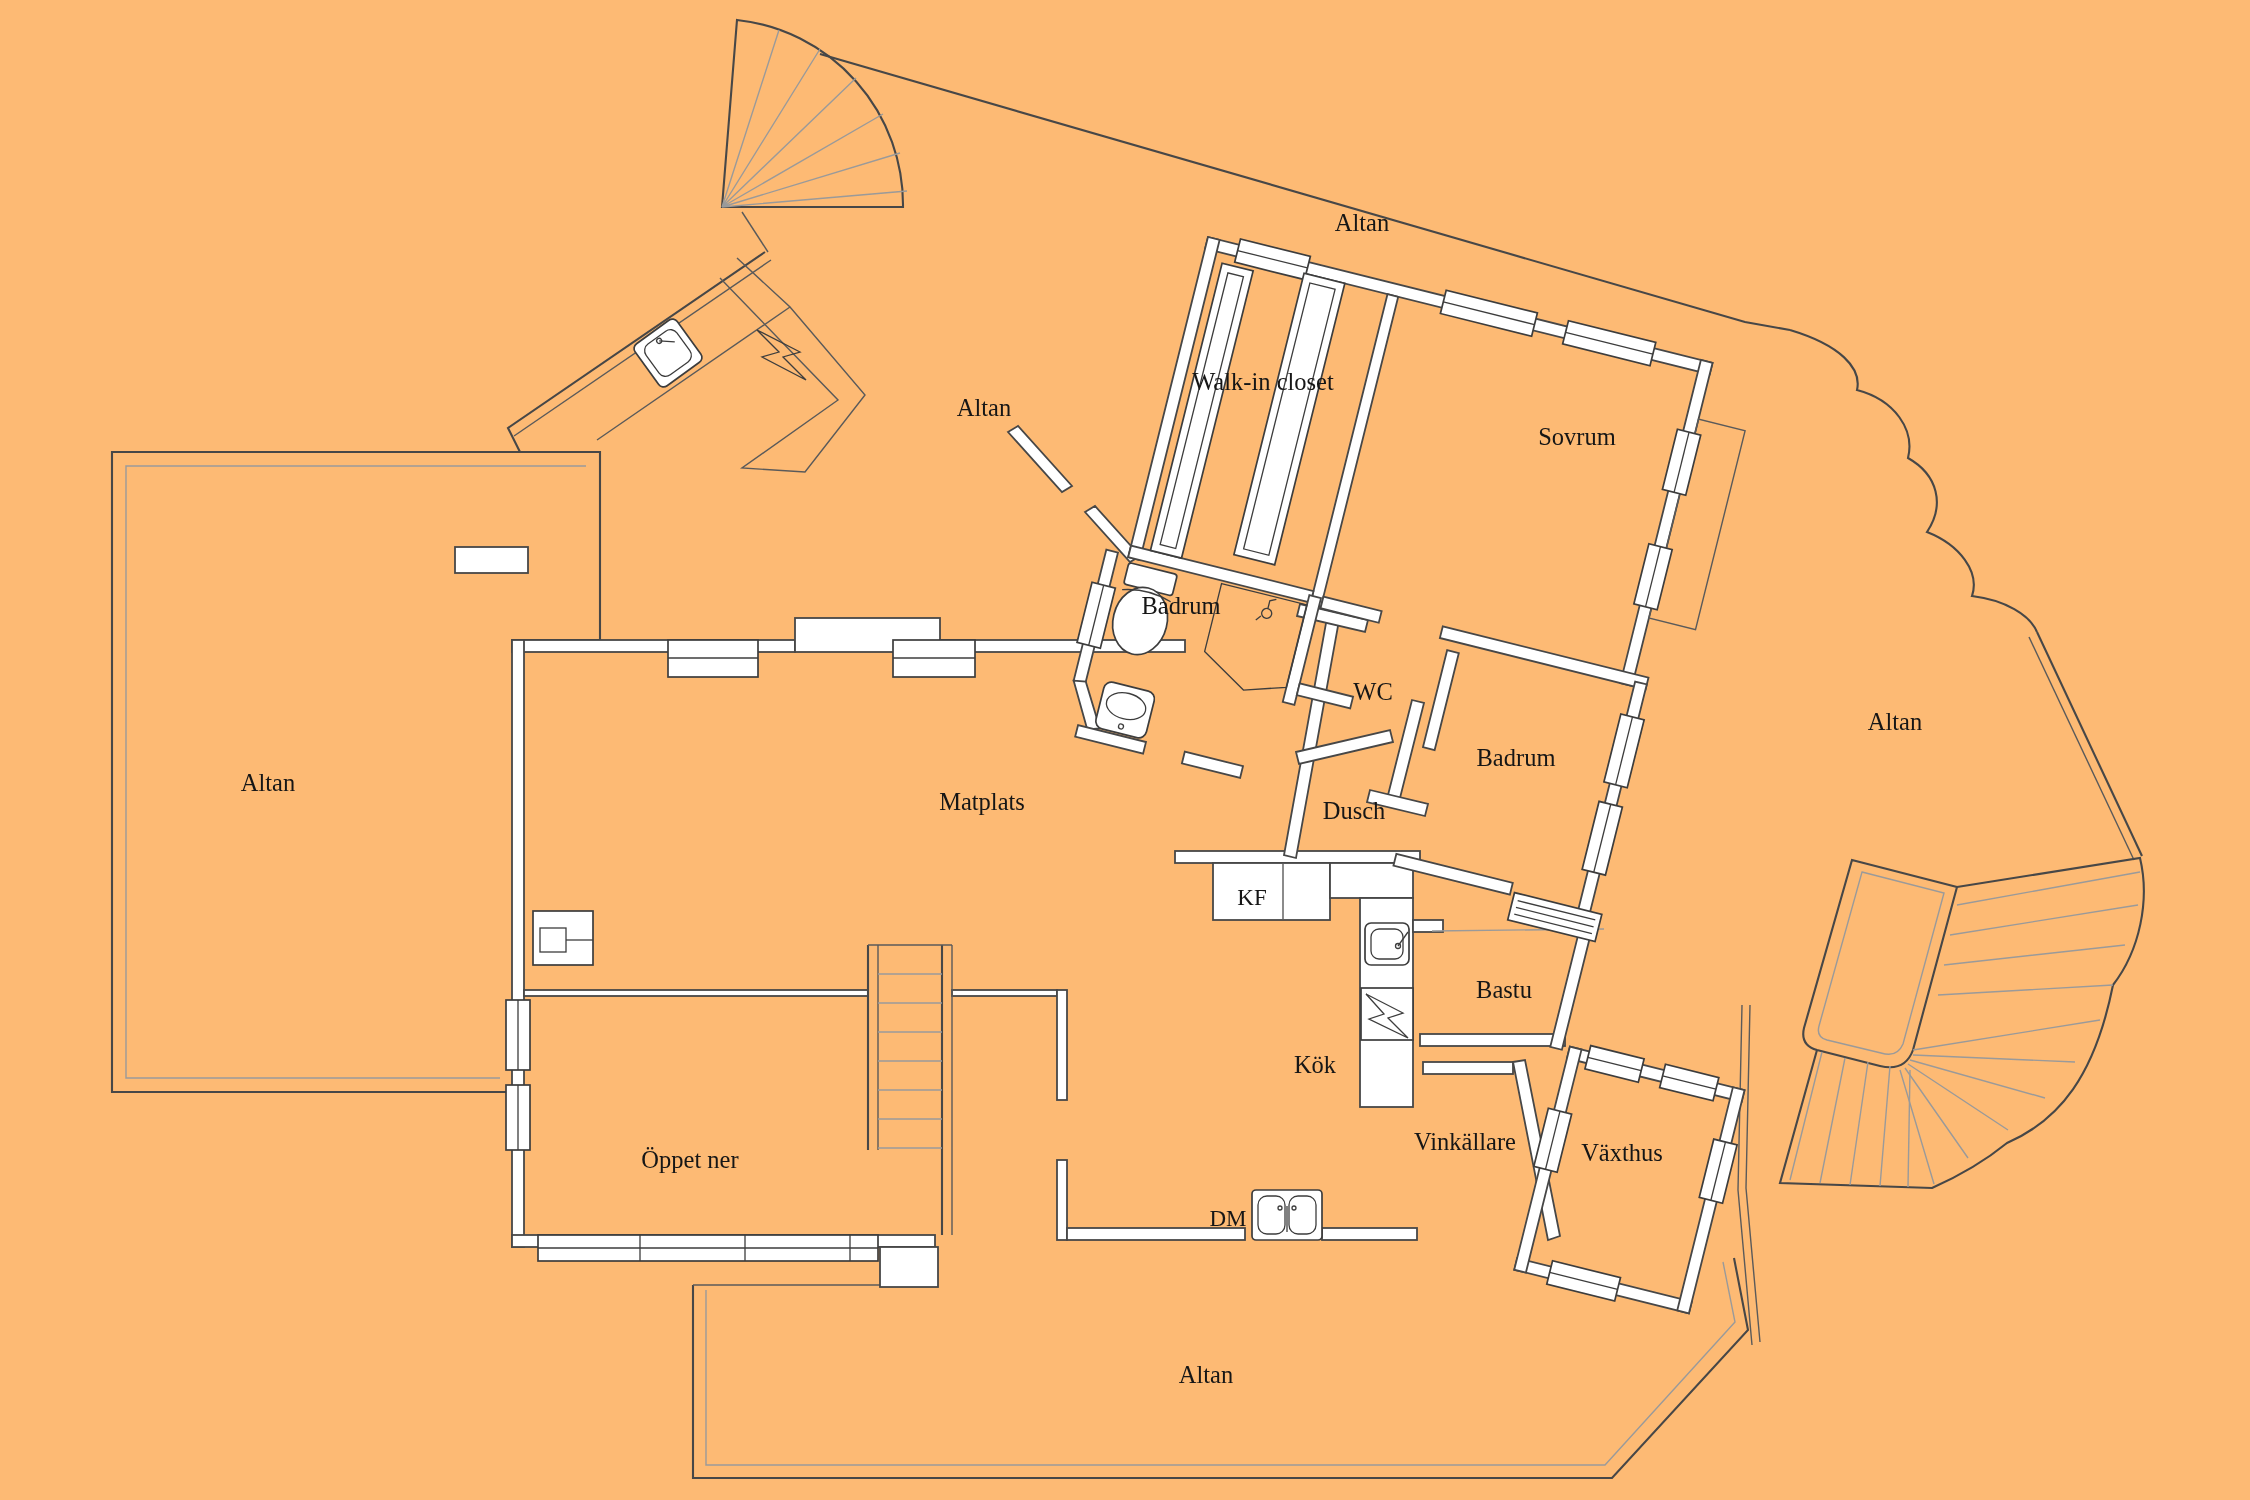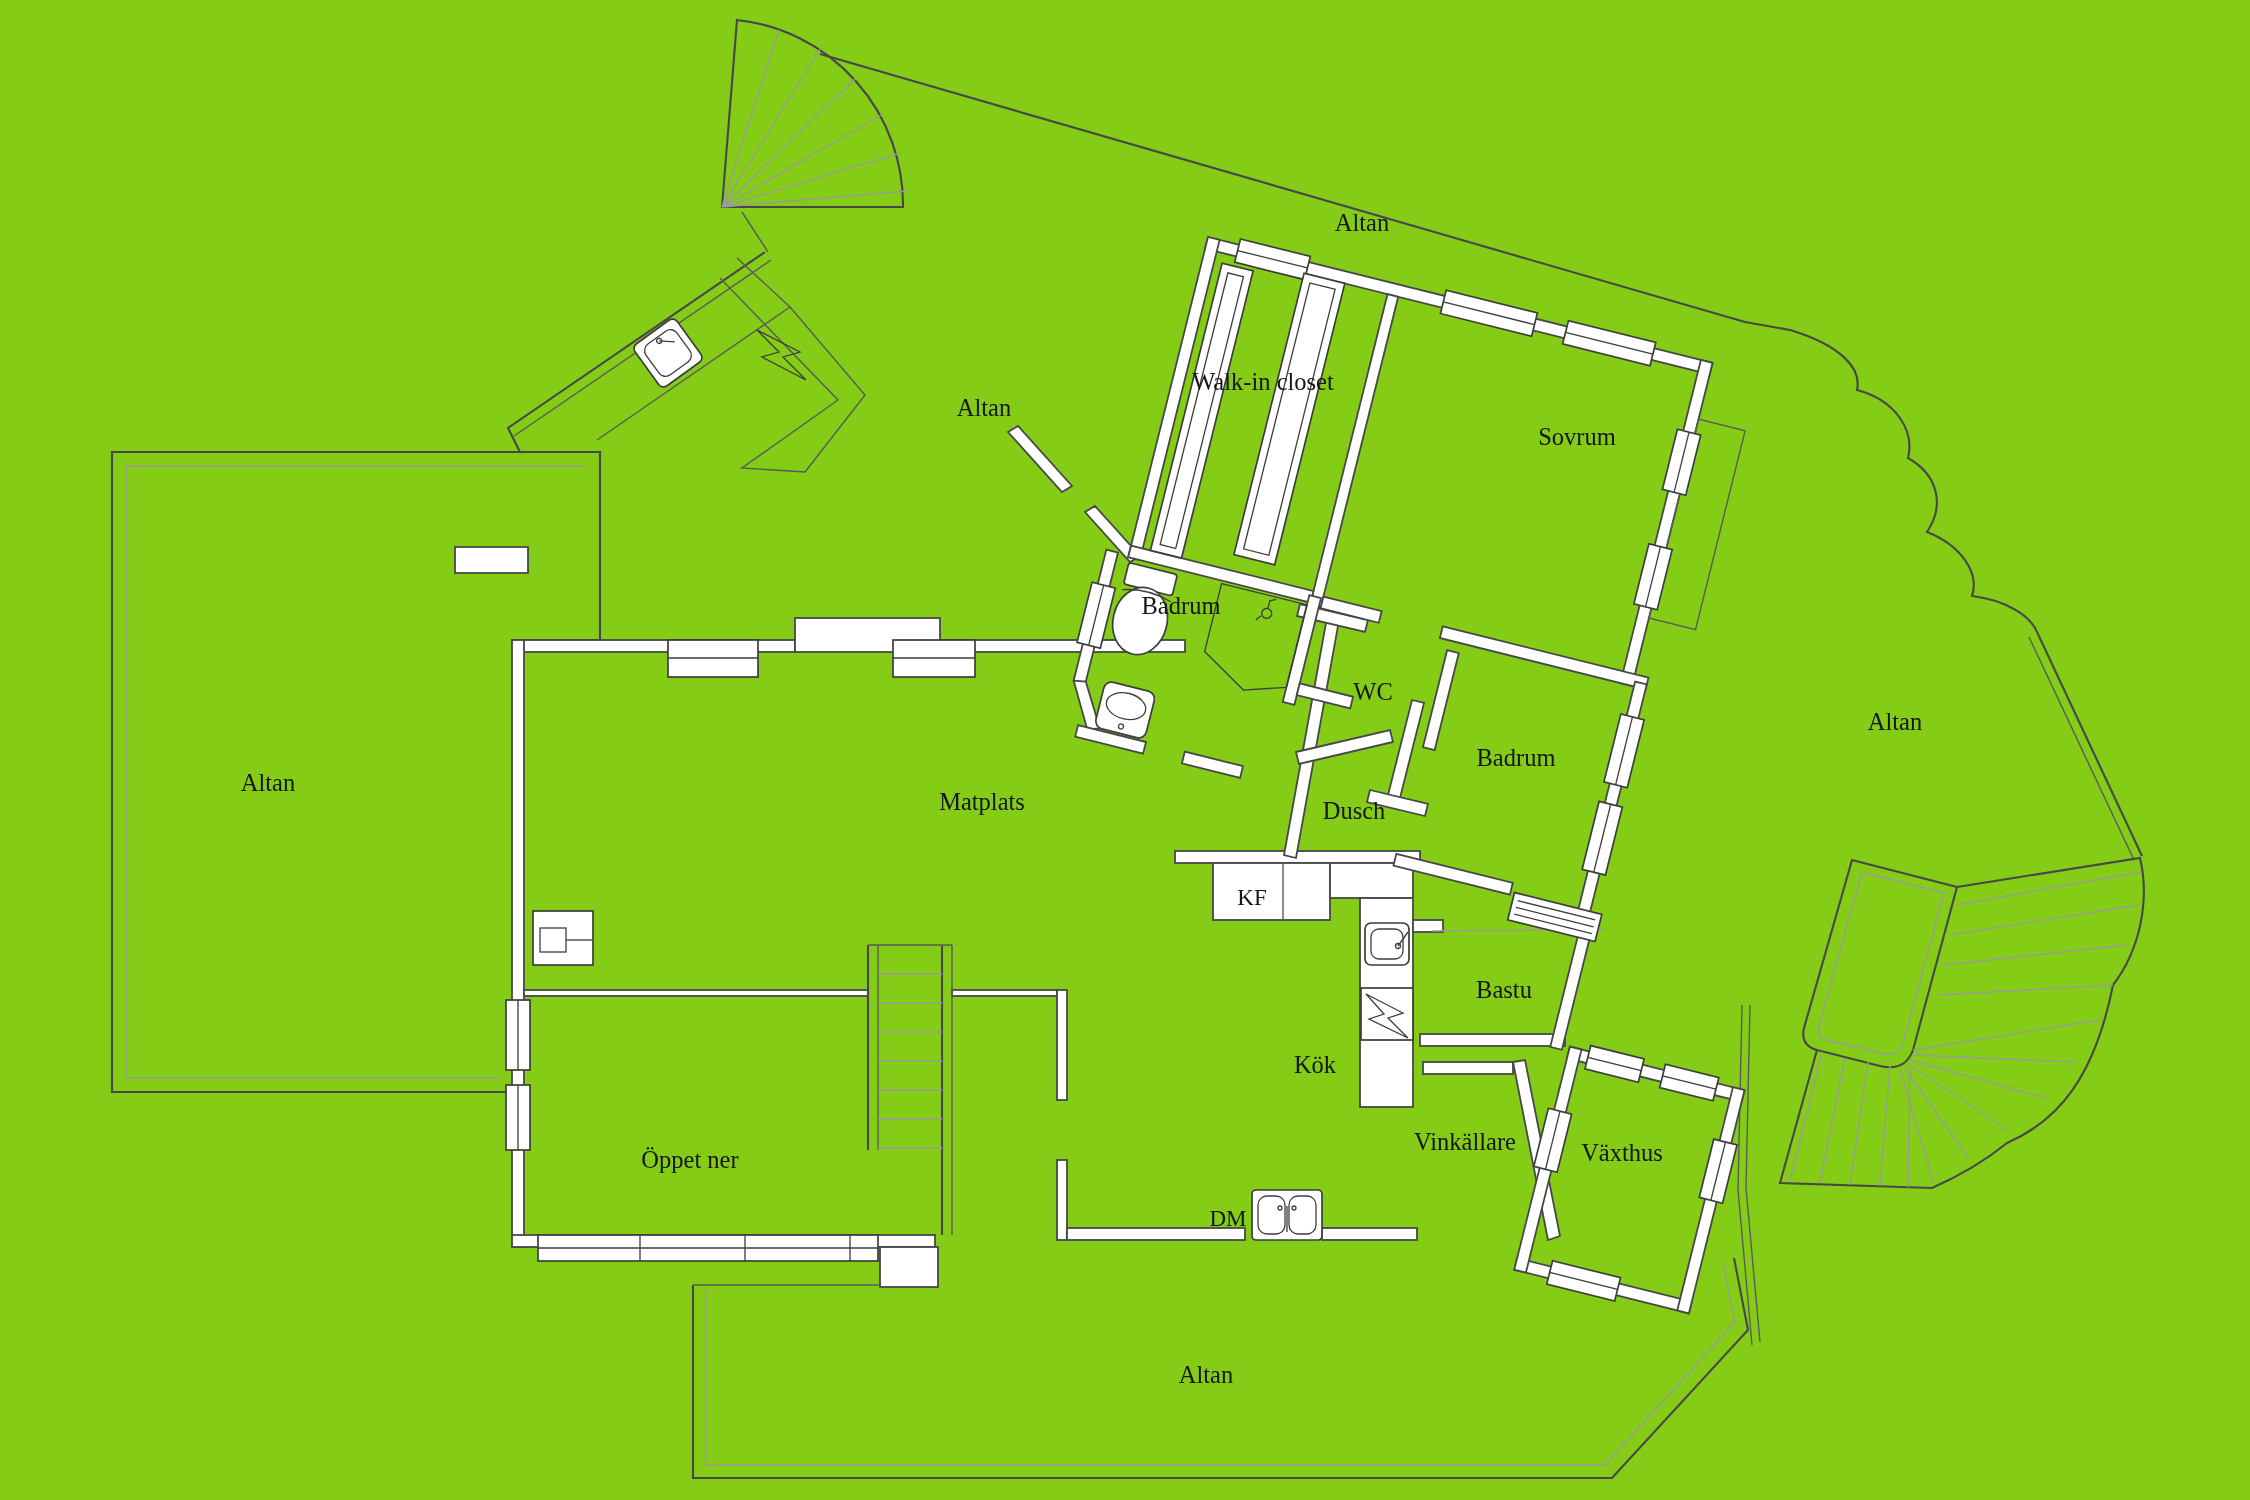--- a/index.html
+++ b/index.html
@@ -1,16 +1,16 @@
 <!DOCTYPE html>
 <html><head>
 <meta charset="utf-8">
 <style>
   html,body{margin:0;padding:0;background:#ffffff;}
-  .plan{position:relative;width:2250px;height:1500px;background:#84cc16;overflow:hidden;
+  .plan{position:relative;width:2250px;height:1500px;background:#fdba74;overflow:hidden;
         font-family:"Liberation Serif","DejaVu Serif",serif;}
   svg{position:absolute;left:0;top:0;}
   .wall{fill:#ffffff;stroke:#474747;stroke-width:1.8;}
   .ln{fill:none;stroke:#474747;stroke-width:2.1;}
   .ln2{fill:none;stroke:#5a5a5a;stroke-width:1.4;}
   .thin{fill:none;stroke:#9a9a9a;stroke-width:1.4;}
   .fix{fill:#ffffff;stroke:#3d3d3d;stroke-width:1.7;}
   .fixthin{fill:none;stroke:#3d3d3d;stroke-width:1.3;}
   .lbl{font-size:24.5px;fill:#161616;text-anchor:middle;}
   .lbl2{font-size:23px;fill:#161616;text-anchor:middle;}

